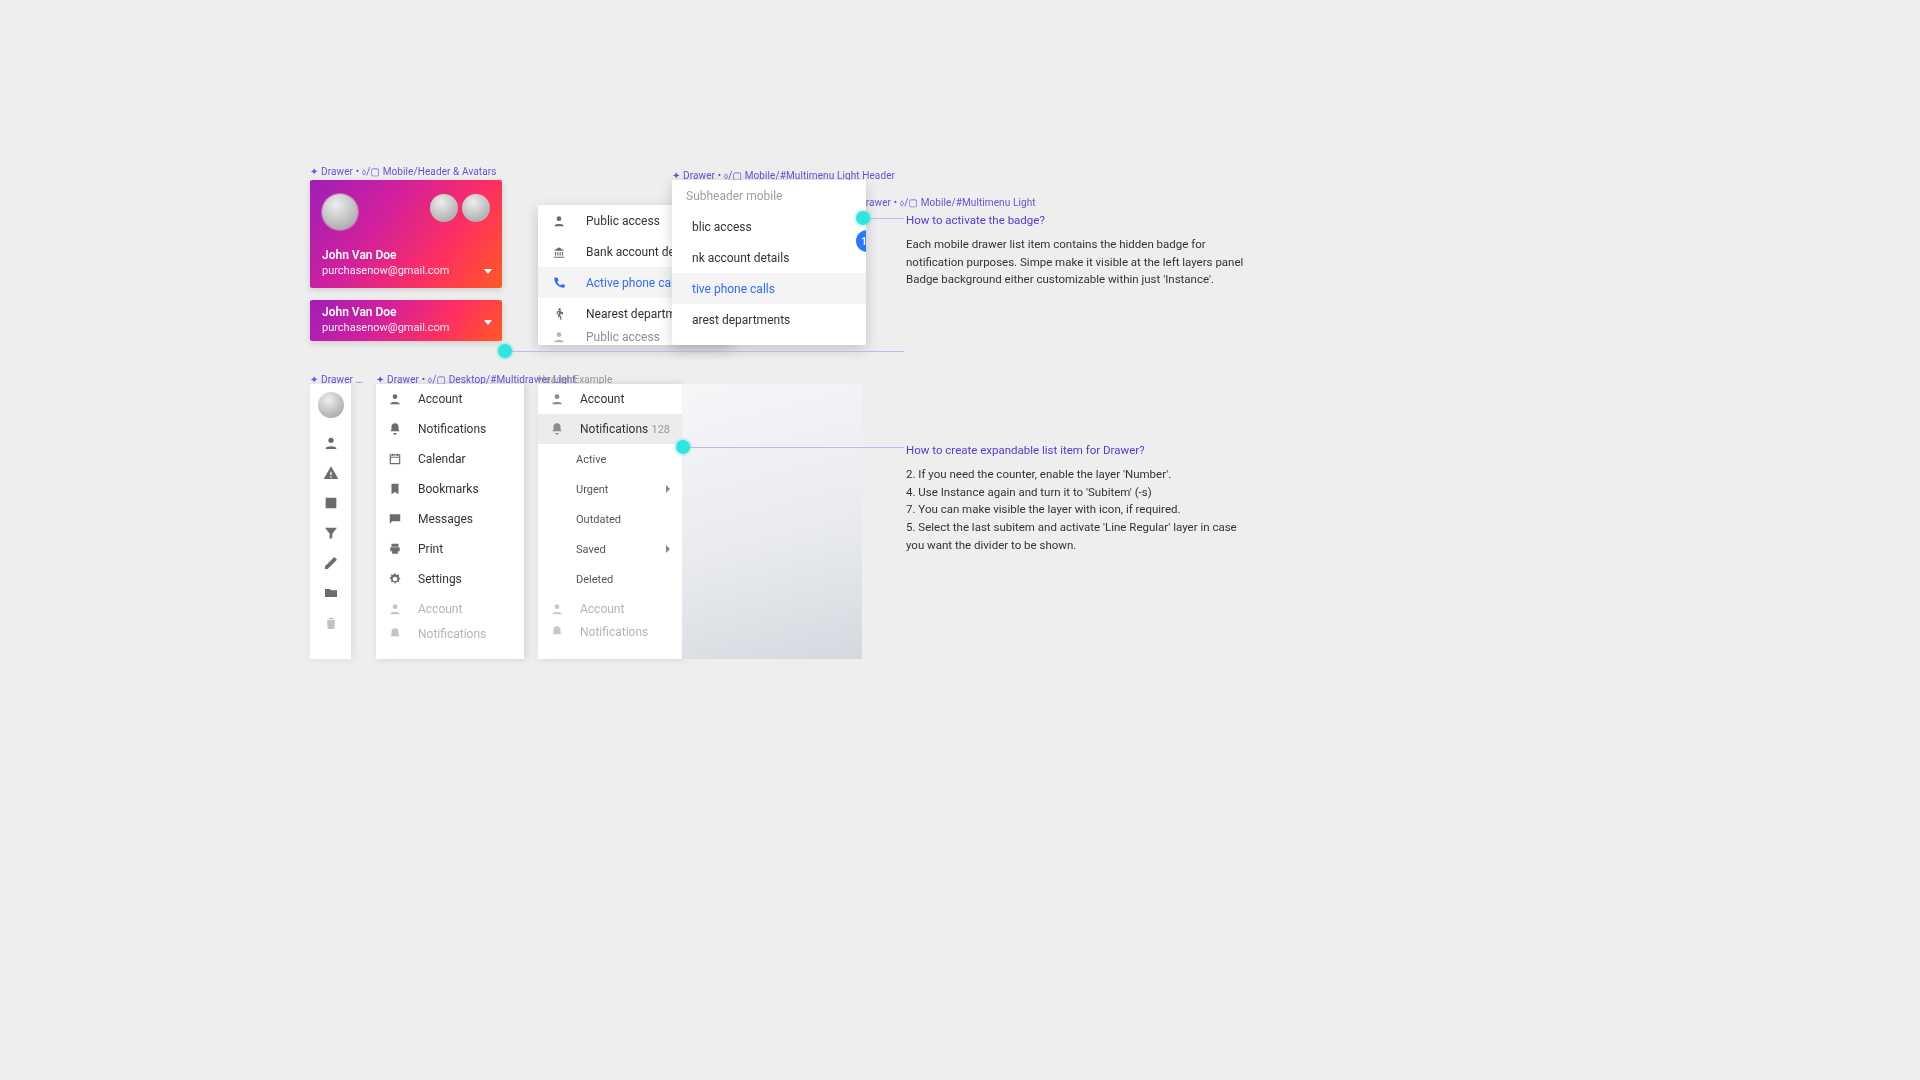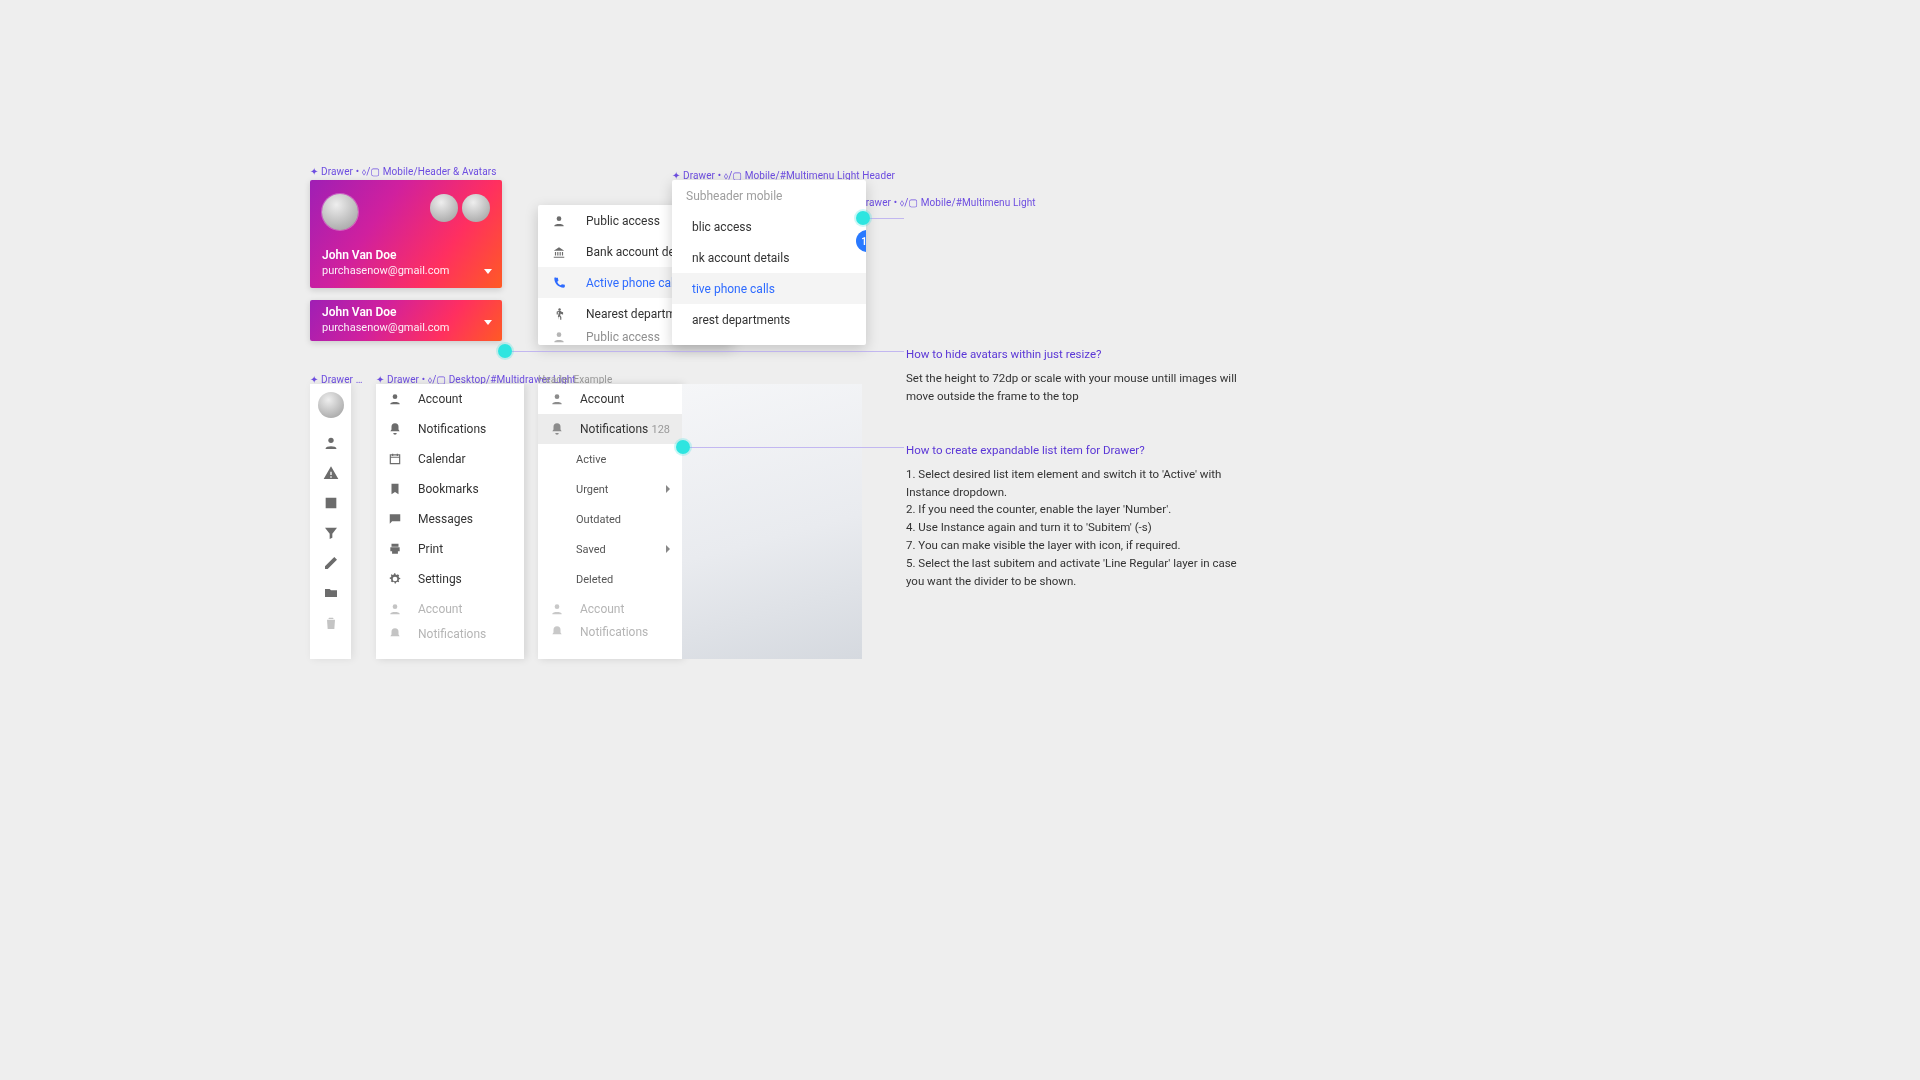--- a/index.html
+++ b/index.html
@@ -464,27 +464,26 @@
           <svg width="14" height="14" viewBox="0 0 24 24" fill="currentColor">
             <path d="M12 2a6 6 0 0 0-6 6v5l-2 3h16l-2-3V8a6 6 0 0 0-6-6z"></path>
           </svg>
         </span>
       <span>Notifications</span>
     </div>
   </div>
 
   <div class="gradient-bg"></div>
 
-  <div class="anno a2">
-    <div class="heading">How to hide avatars within just resize?</div>
-    <div>Set the height to 72dp or scale with your mouse untill images will move outside the frame to the top</div>
+  <div class="anno a1">
+    <div class="heading">How to activate the badge?</div>
+    <div>Each mobile drawer list item contains the hidden badge for notification purposes. Simpe make it visible at the left layers panel Badge background either customizable within just 'Instance'.</div>
   </div>
   <div class="anno a3">
     <div class="heading">How to create expandable list item for Drawer?</div>
-    <div>1. Select desired list item element and switch it to 'Active' with Instance dropdown.</div>
     <div>2. If you need the counter, enable the layer 'Number'.</div>
     <div>4. Use Instance again and turn it to 'Subitem' (-s)</div>
     <div>7. You can make visible the layer with icon, if required.</div>
     <div>5. Select the last subitem and activate 'Line Regular' layer in case you want the divider to be shown.</div>
   </div>
 
   <div class="conn" style="left:558px;top:50px;width:36px;"></div>
   <div class="conn-dot" style="left:546px;top:43px;"></div>
 
   <div class="conn" style="left:200px;top:183px;width:394px;"></div>

